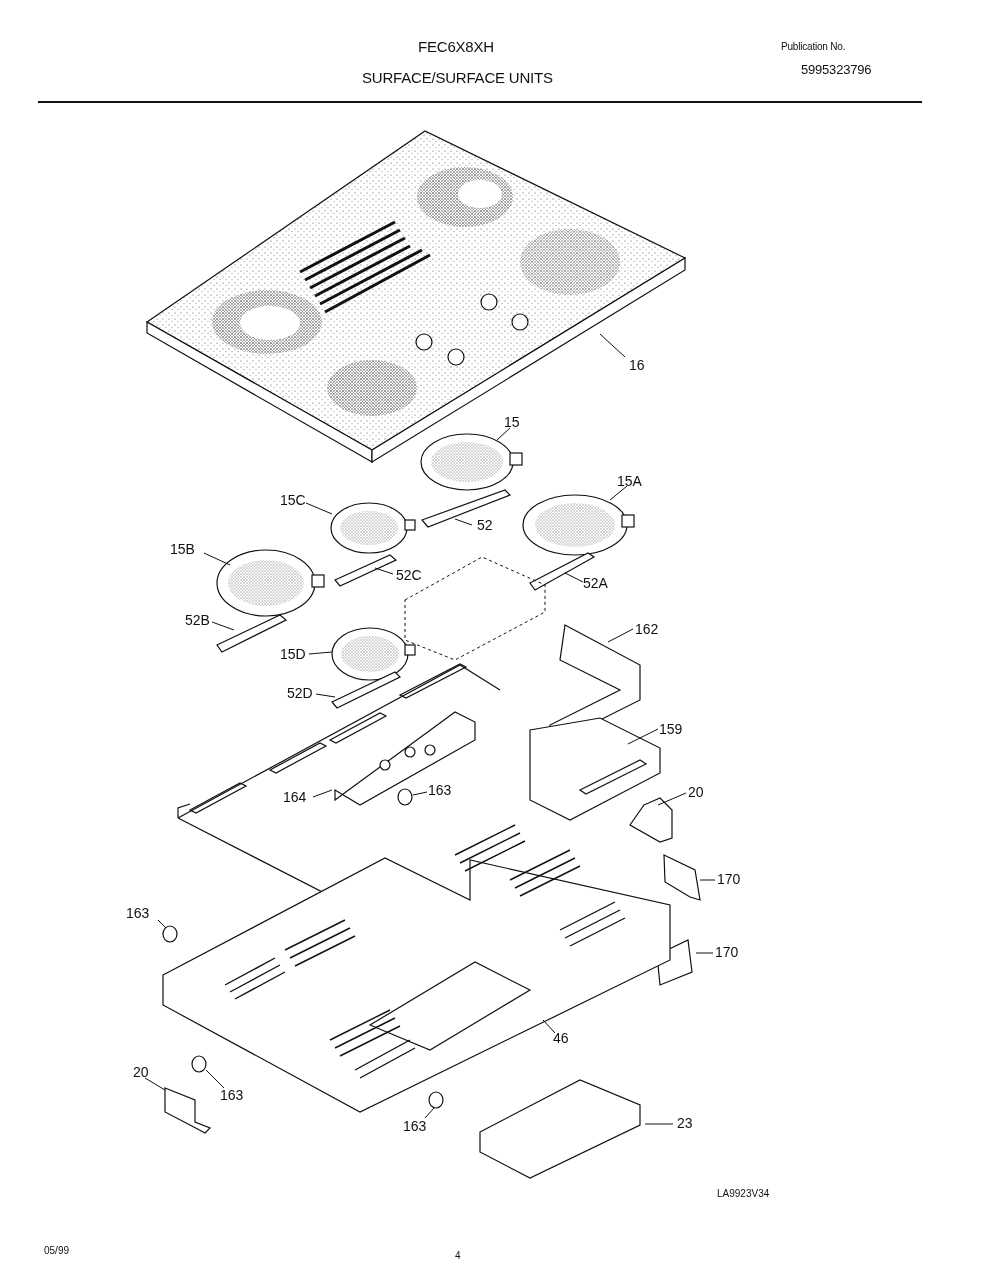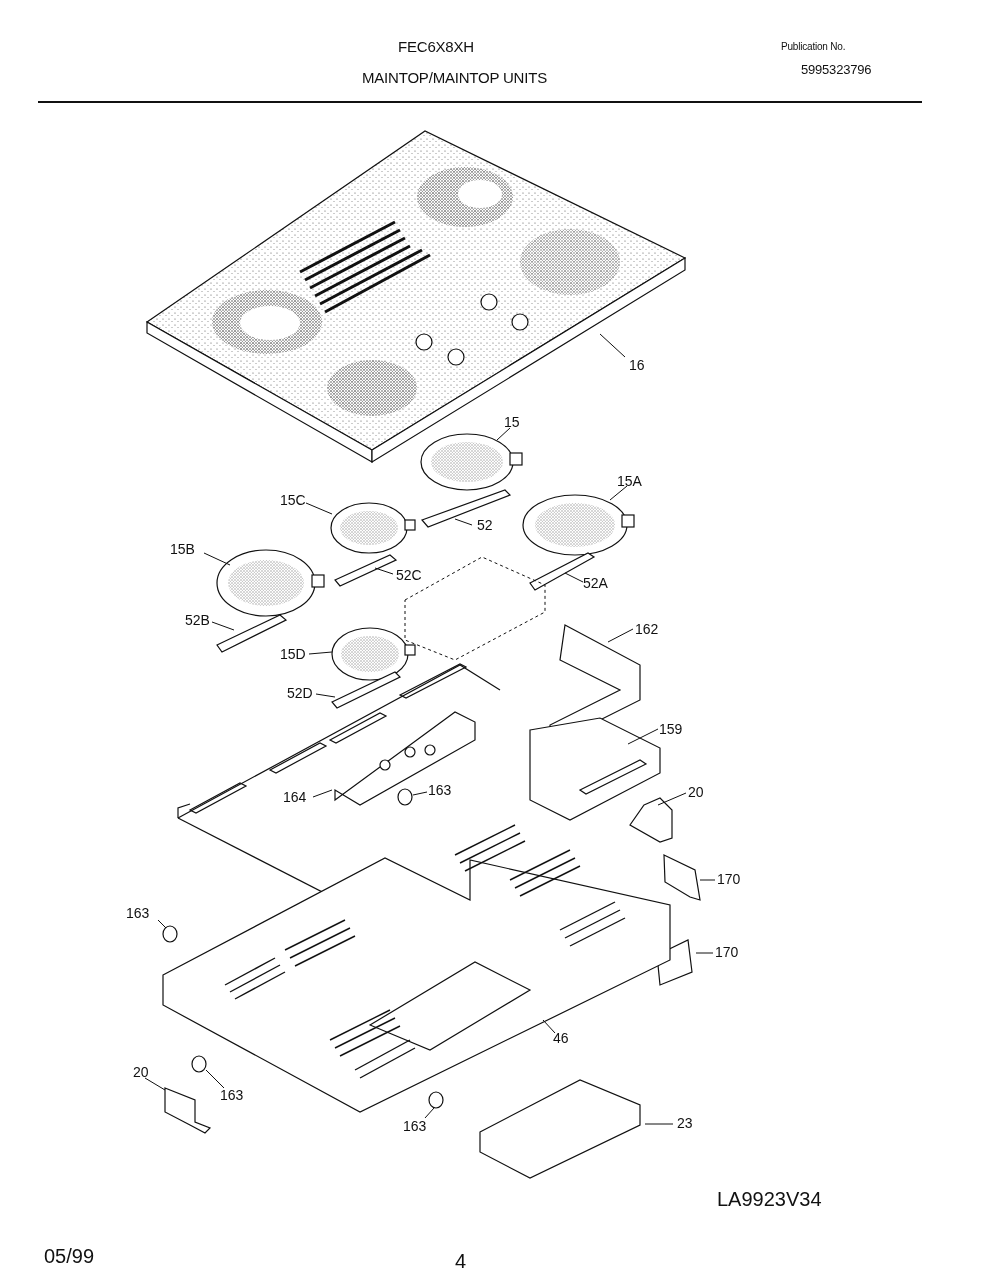--- a/index.html
+++ b/index.html
@@ -1,35 +1,35 @@
 <!DOCTYPE html>
 <html><head>
 <meta charset="utf-8">
 <style>
   html, body { margin: 0; padding: 0; background: #ffffff; }
   body { width: 1000px; height: 1281px; position: relative; overflow: hidden;
          font-family: "Liberation Sans", sans-serif; color: #111; }
   .hdr { position: absolute; font-size: 15px; letter-spacing: -0.2px; }
-  #model { left: 398px; top: 38px; }
+  #model { left: 418px; top: 38px; }
   #section { left: 362px; top: 69px; }
   #pub-label { left: 781px; top: 41px; font-size: 10px; }
   #pub-no { left: 801px; top: 62px; font-size: 13px; }
   #rule { position: absolute; left: 38px; top: 101px; width: 884px; height: 2px; background: #111; }
   #diagram { position: absolute; left: 0; top: 0; width: 1000px; height: 1281px; }
   .callout { font-family: "Liberation Sans", sans-serif; font-size: 14px; fill: #111; }
-  .ftr { position: absolute; font-size: 20px; }
+  .ftr { position: absolute; font-size: 10px; }
   #code { left: 717px; top: 1188px; }
   #date { left: 44px; top: 1245px; }
   #page { left: 455px; top: 1250px; }
 </style>
 </head>
 <body>
 
 <div class="hdr" id="model">FEC6X8XH</div>
-<div class="hdr" id="section">MAINTOP/MAINTOP UNITS</div>
+<div class="hdr" id="section">SURFACE/SURFACE UNITS</div>
 <div class="hdr" id="pub-label">Publication No.</div>
 <div class="hdr" id="pub-no">5995323796</div>
 <div id="rule"></div>
 
 <svg id="diagram" viewBox="0 0 1000 1281" xmlns="http://www.w3.org/2000/svg">
   <defs>
     <pattern id="speckle" width="6" height="6" patternUnits="userSpaceOnUse">
       <circle cx="1" cy="1" r="0.6" fill="#555"></circle>
       <circle cx="4" cy="3.5" r="0.5" fill="#777"></circle>
     </pattern>

